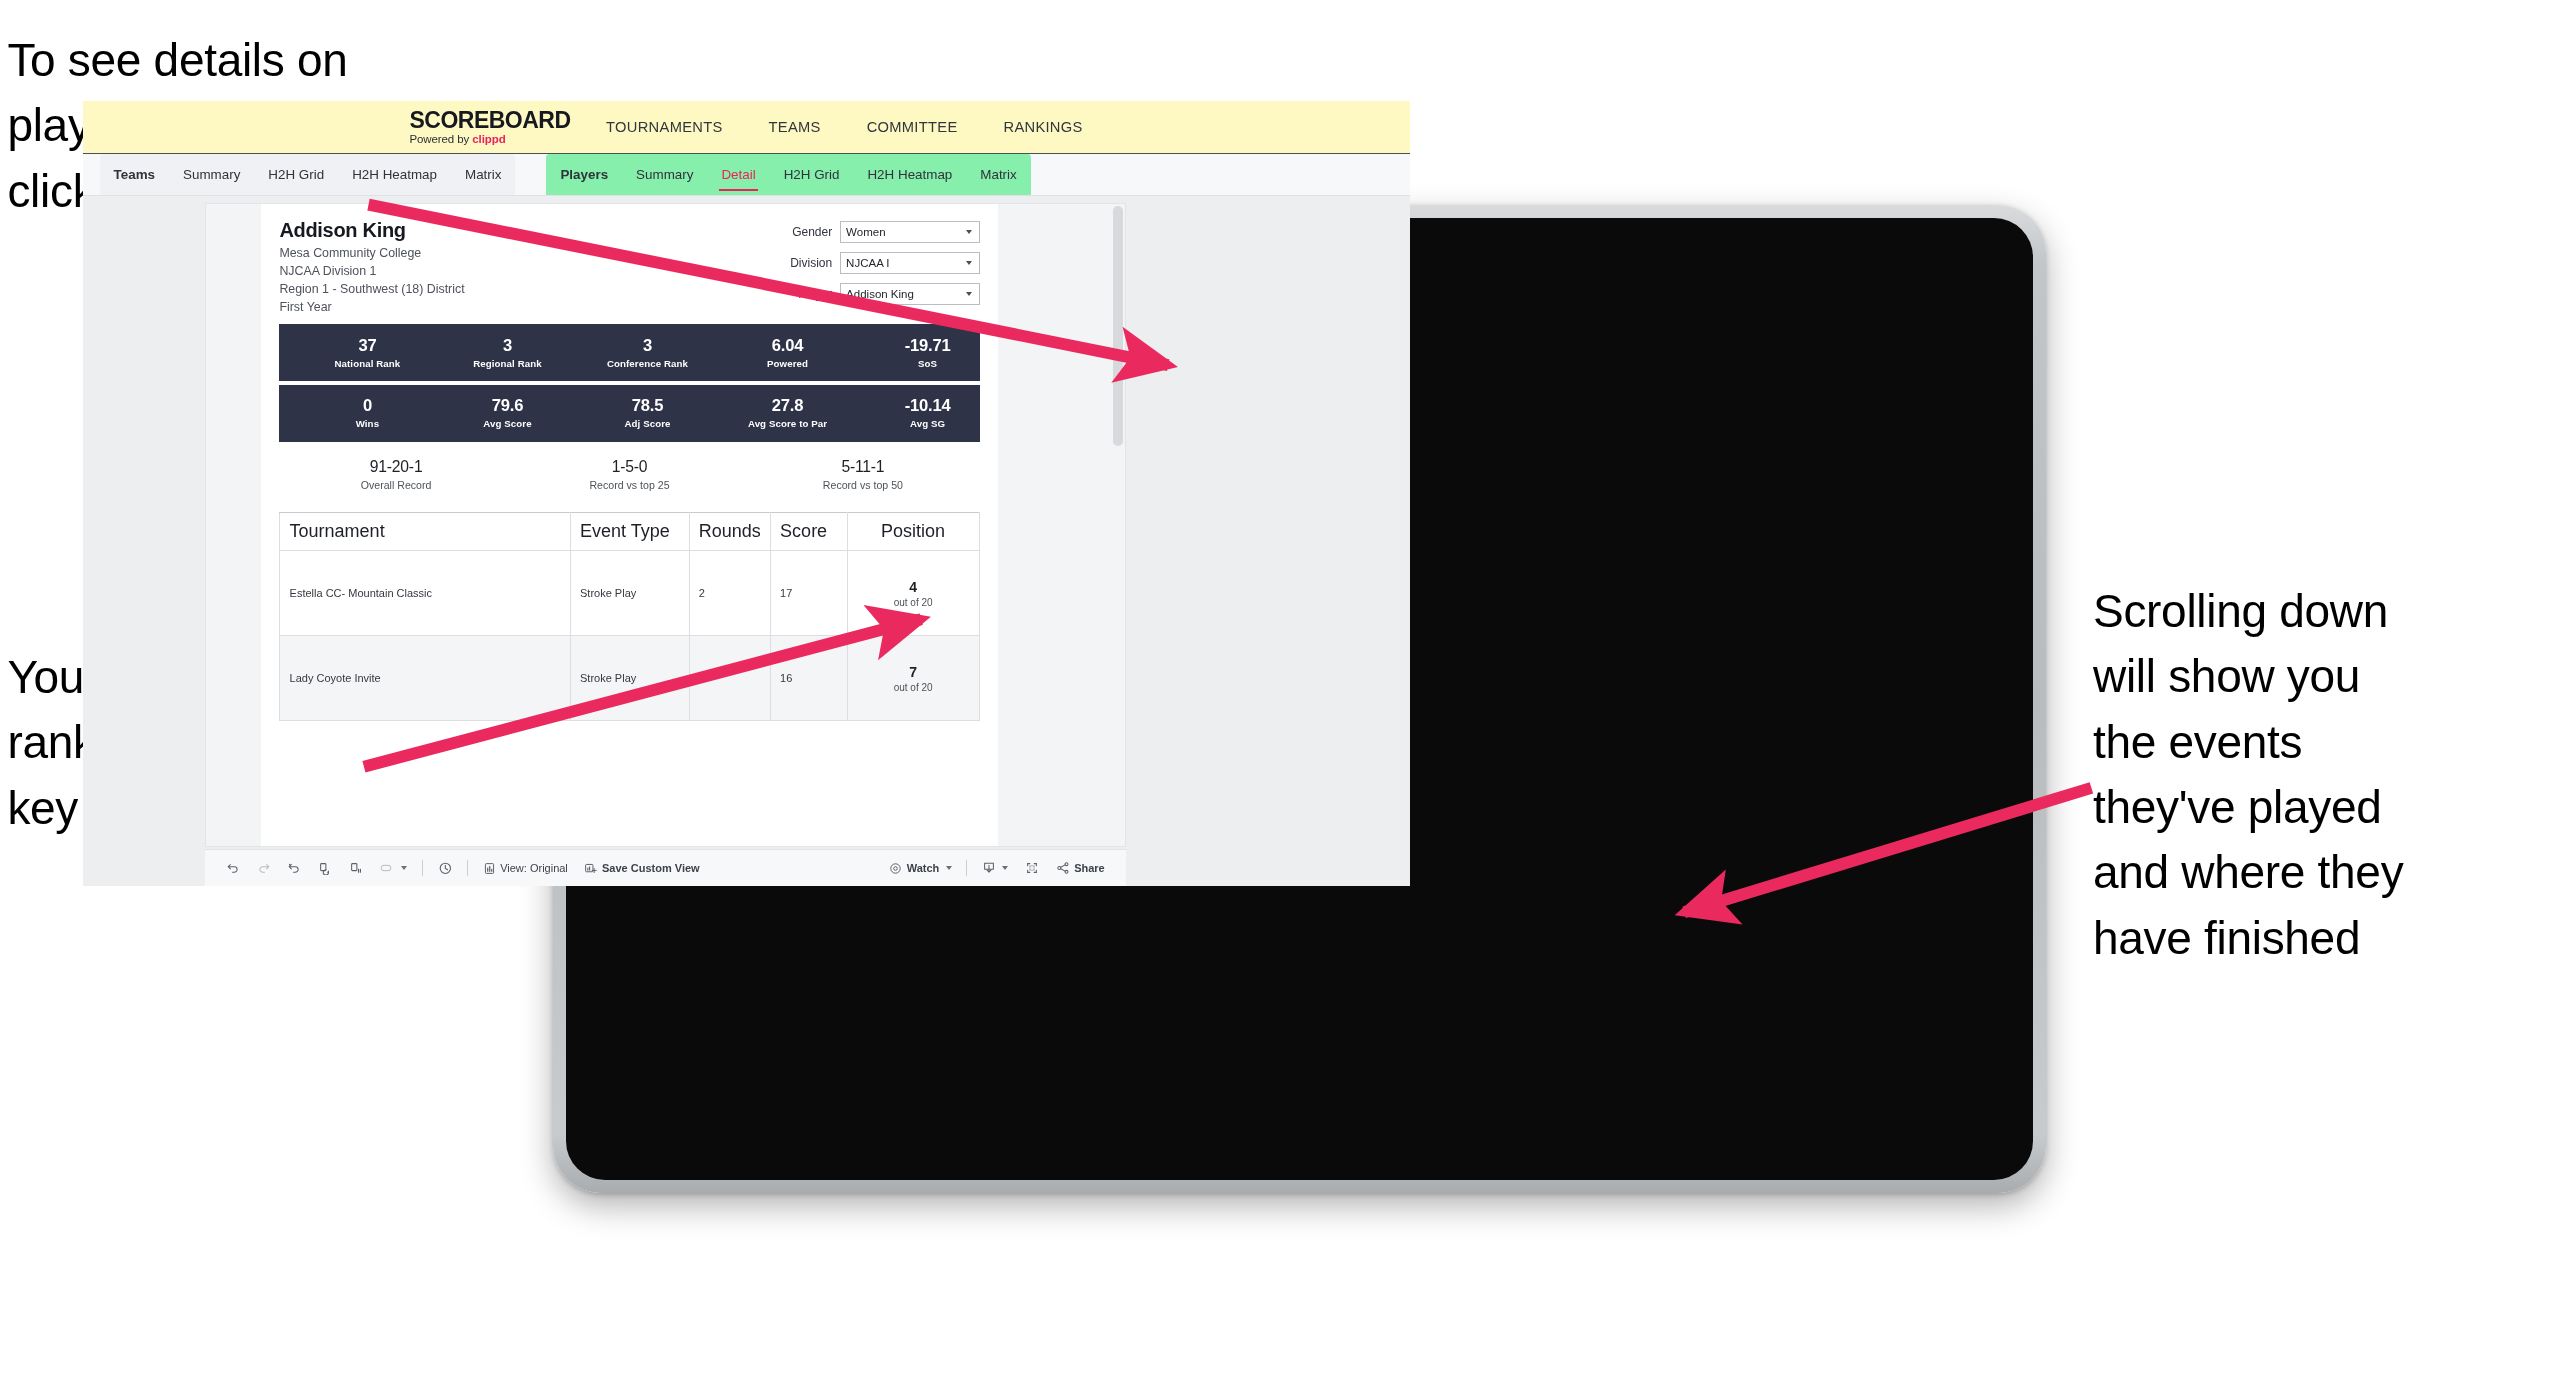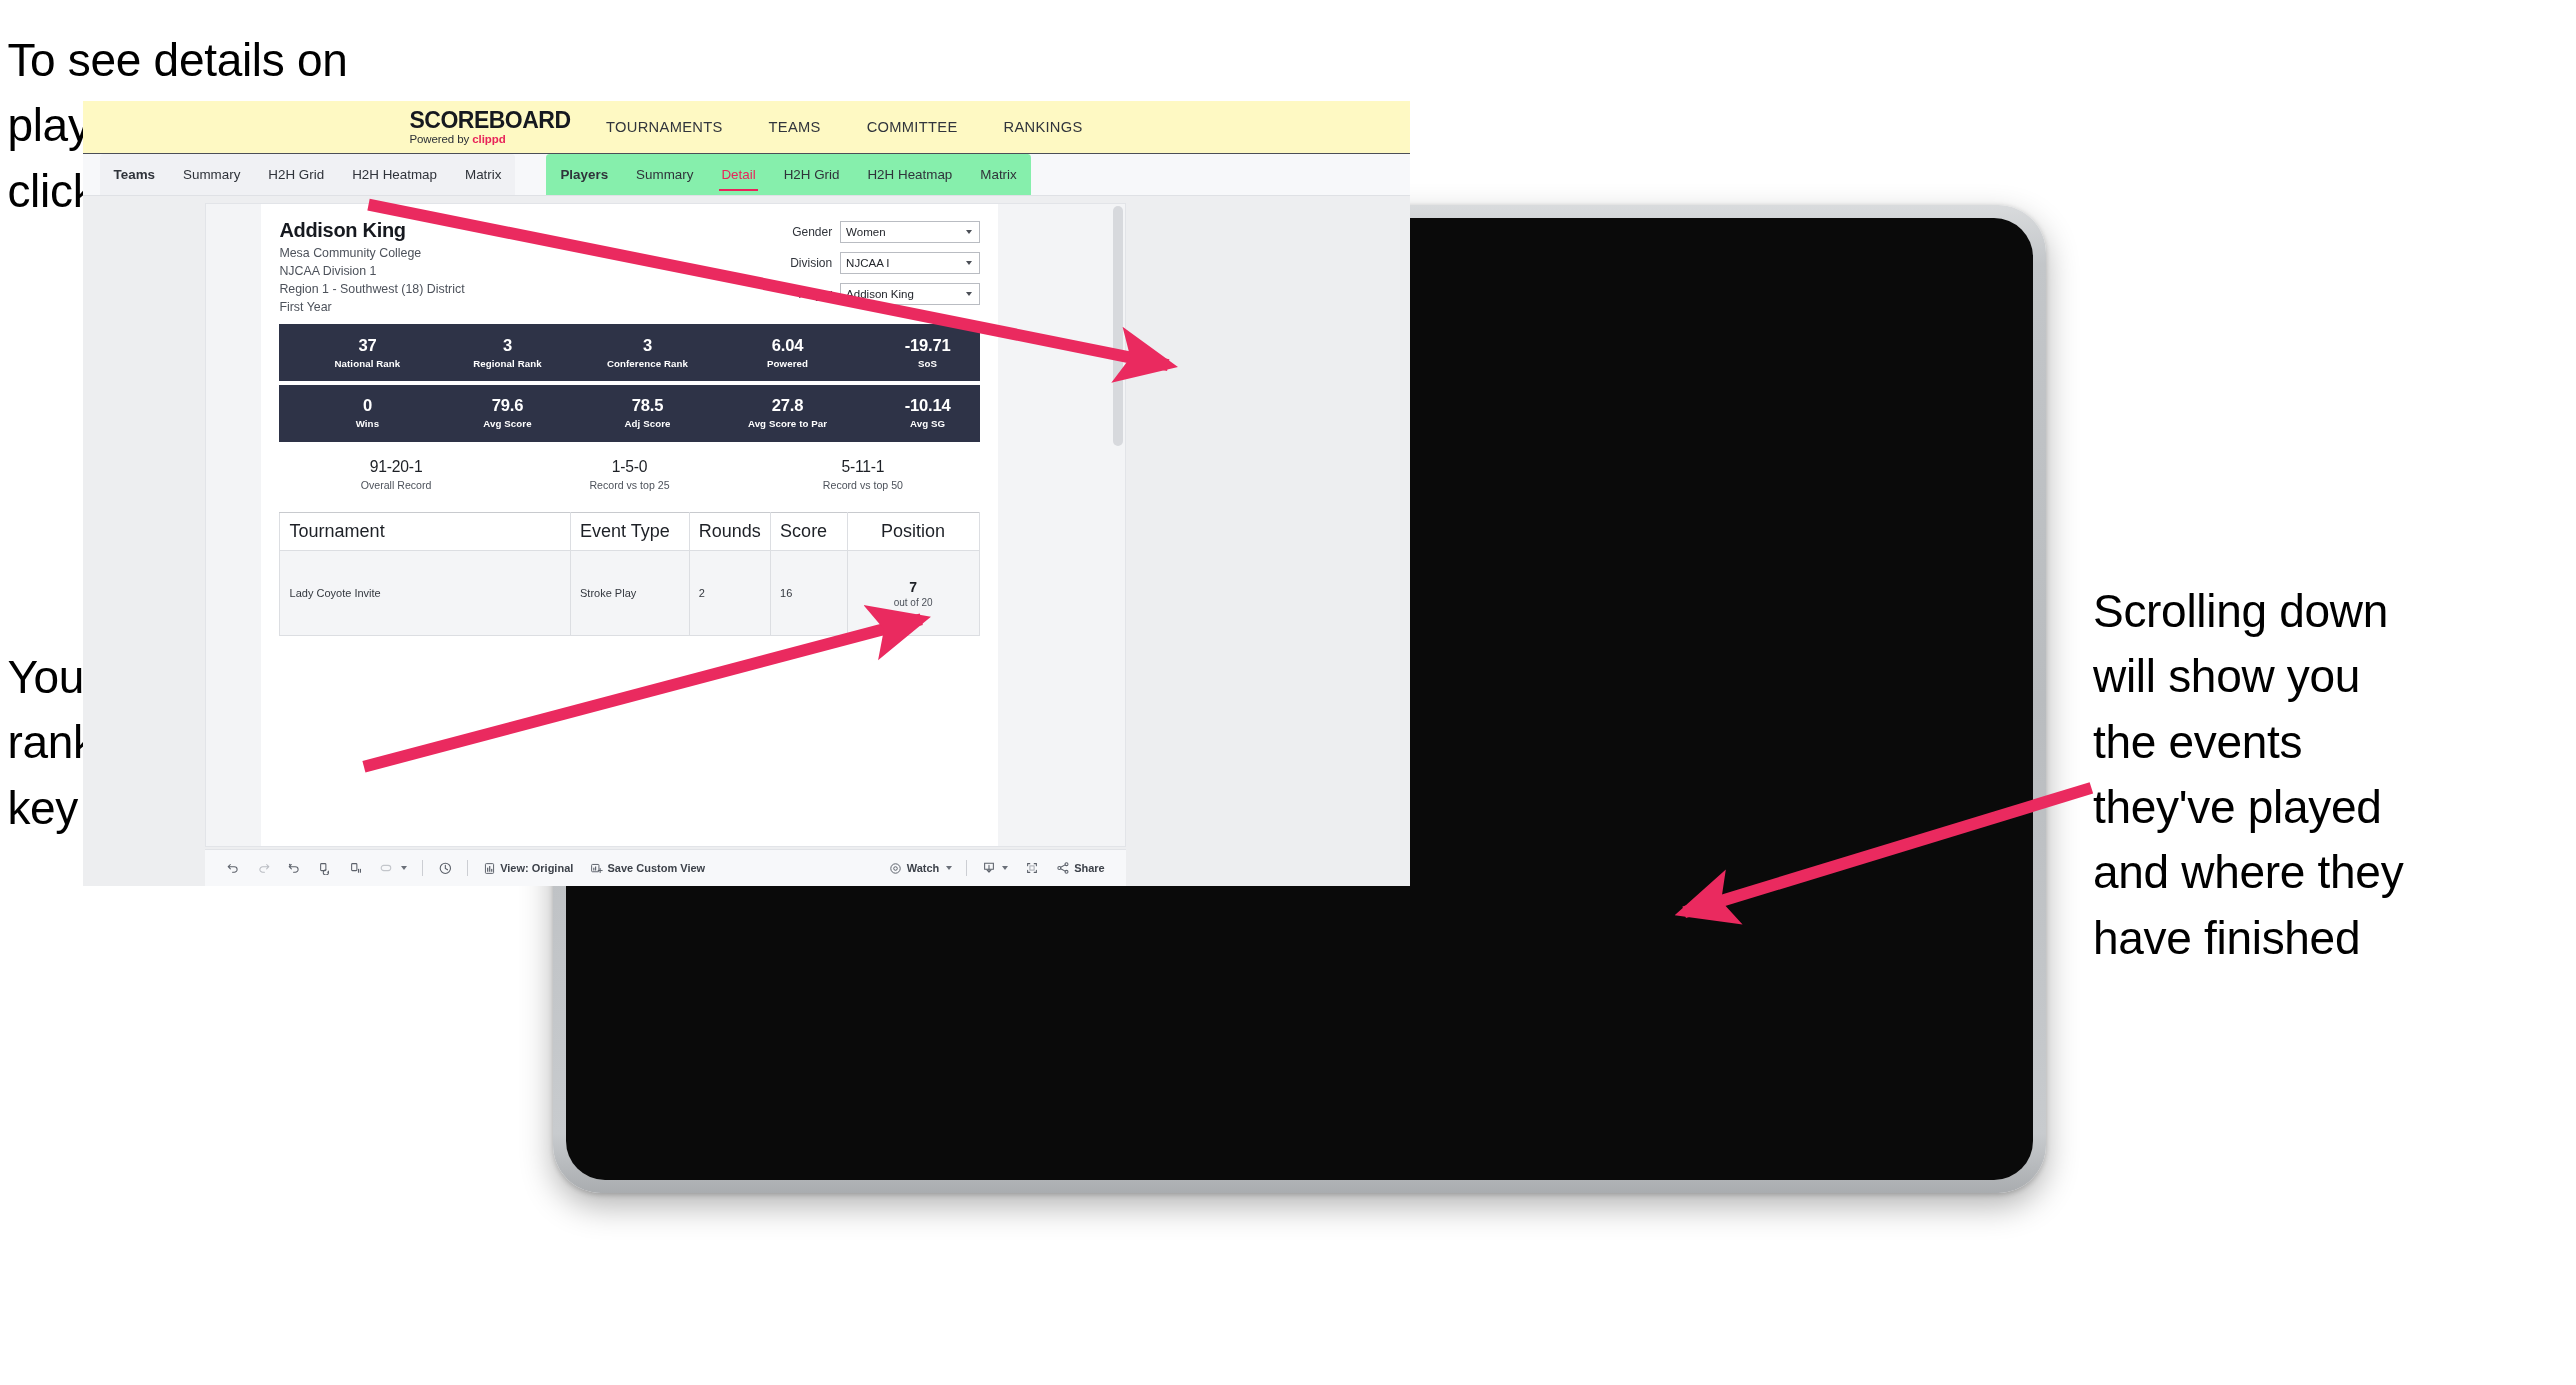--- a/index.html
+++ b/index.html
@@ -554,20 +554,30 @@
             <thead>
               <tr>
                 <th>Tournament</th>
                 <th>Event Type</th>
                 <th>Rounds</th>
                 <th>Score</th>
                 <th class="ctr">Position</th>
               </tr>
             </thead>
             <tbody>
+              <tr>
+                <td>Estella CC- Mountain Classic</td>
+                <td>Stroke Play</td>
+                <td>2</td>
+                <td>17</td>
+                <td class="pos-cell">
+                  <div class="pos-num">4</div>
+                  <div class="pos-outof">out of 20</div>
+                </td>
+              </tr>
               <tr class="alt">
                 <td>Lady Coyote Invite</td>
                 <td>Stroke Play</td>
                 <td>2</td>
                 <td>16</td>
                 <td class="pos-cell">
                   <div class="pos-num">7</div>
                   <div class="pos-outof">out of 20</div>
                 </td>
               </tr>
@@ -642,21 +652,21 @@
         <div class="tb-sep"></div>
         <div class="tb-item">
           <span class="tb-icon">
             <svg width="13" height="13" viewBox="0 0 16 16">
                 <rect x="3" y="2" width="10" height="12" rx="1" fill="none" stroke="#5c616a" stroke-width="1.2"></rect>
                 <rect x="5" y="7" width="1.5" height="5" fill="#5c616a"></rect>
               <rect x="7.5" y="5" width="1.5" height="7" fill="#5c616a"></rect>
                 <rect x="10" y="8.5" width="1.5" height="3.5" fill="#5c616a"></rect>
               </svg>
           </span>
-          <span style="font-weight:700">View: Original</span>
+          <span style="font-weight:400">View: Original</span>
         </div>
         <div class="tb-item">
           <span class="tb-icon">
             <svg width="13" height="13" viewBox="0 0 16 16">
                 <rect x="2" y="3" width="9" height="9" rx="1" fill="none" stroke="#5c616a" stroke-width="1.2"></rect>
                 <rect x="4" y="7" width="1.4" height="3.5" fill="#5c616a"></rect>
               <rect x="6.2" y="5.5" width="1.4" height="5" fill="#5c616a"></rect>
                 <path d="M12.5 8 V13 M10 10.5 H15" stroke="#5c616a" stroke-width="1.2" stroke-linecap="round"></path>
               </svg>
           </span>

